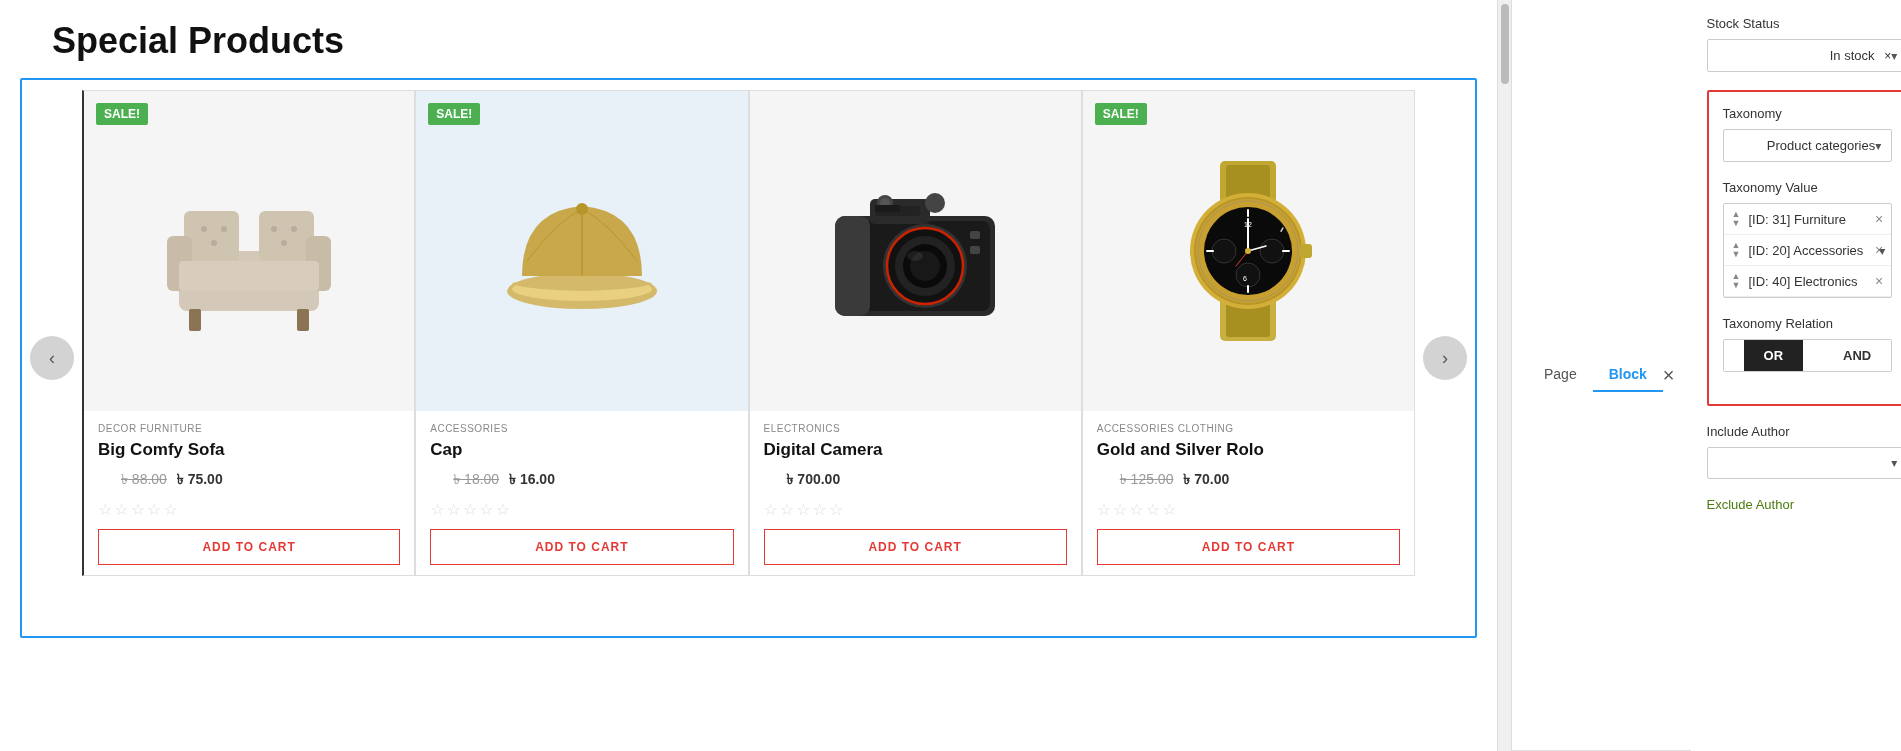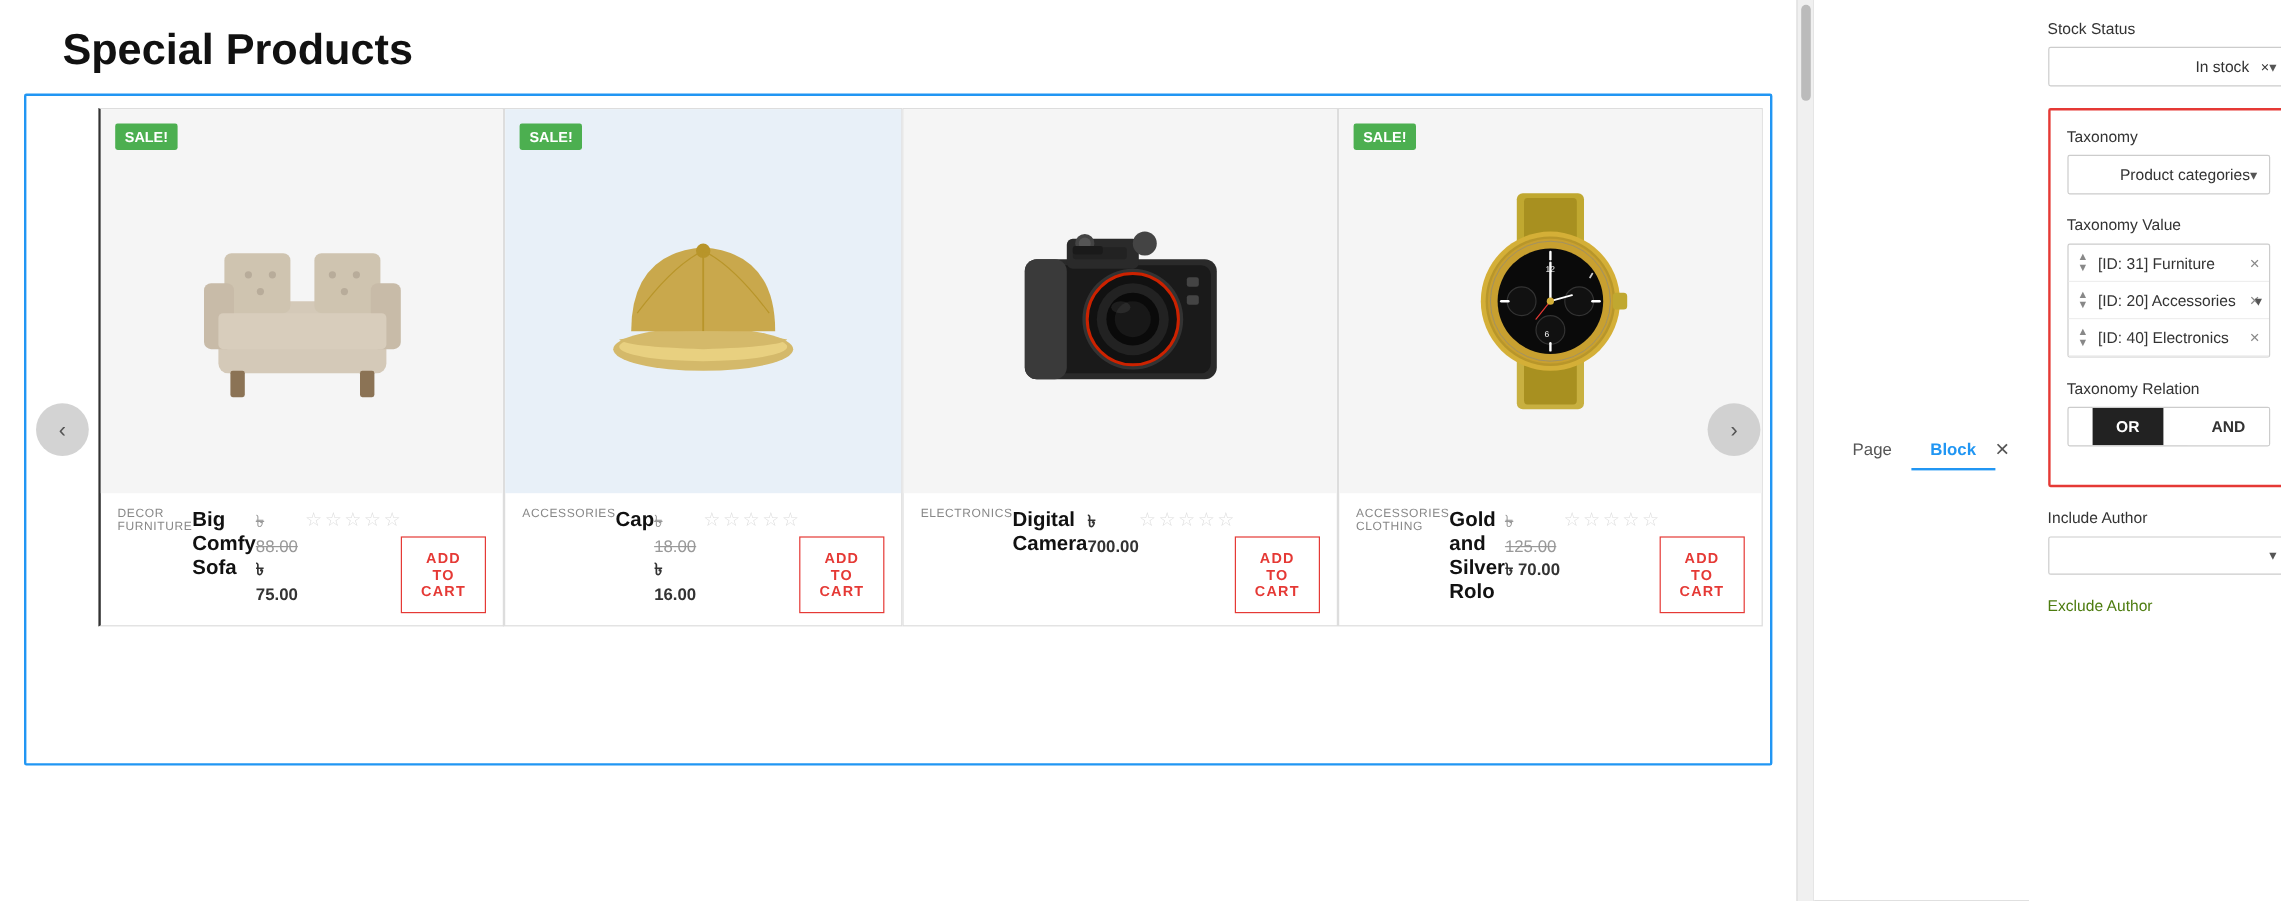--- a/index.html
+++ b/index.html
@@ -112,20 +112,21 @@
     }
     .watch-img {
       width: 200px;
       height: 200px;
     }
 
     .product-info {
       padding: 12px 14px 10px;
       flex: 1;
       display: flex;
+      flex-direction: column;
     }
 
     .product-categories {
       font-size: 10px;
       letter-spacing: 0.5px;
       color: #888;
       text-transform: uppercase;
       margin-bottom: 6px;
     }
 
@@ -133,20 +134,21 @@
       font-size: 17px;
       font-weight: 700;
       color: #111;
       margin-bottom: 8px;
     }
 
     .product-price {
       font-size: 14px;
       color: #333;
       margin-bottom: 8px;
+      margin-left: 23px;
     }
     .price-original {
       text-decoration: line-through;
       color: #999;
       margin-right: 6px;
     }
     .price-sale {
       font-weight: 600;
       color: #333;
     }

